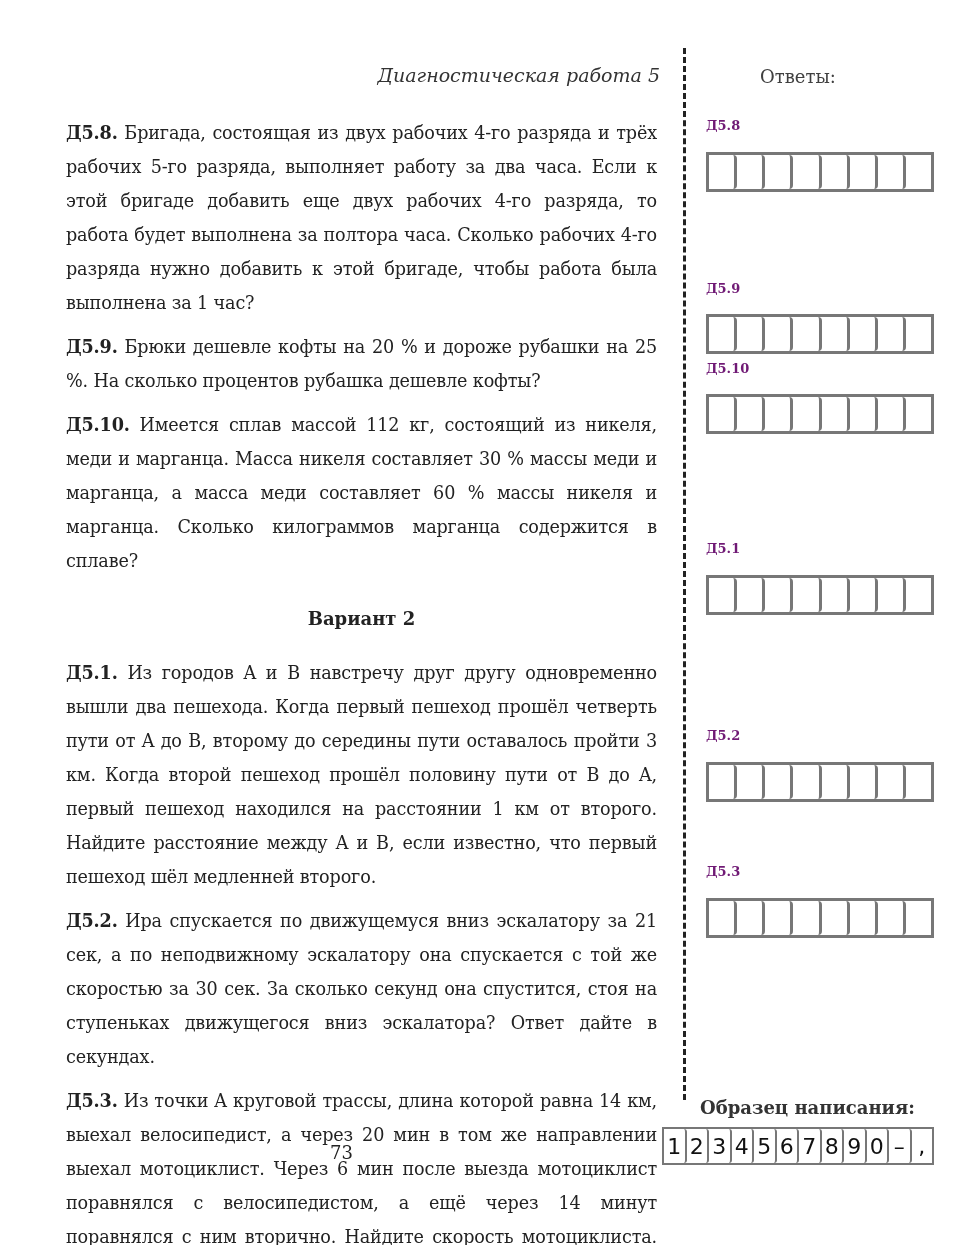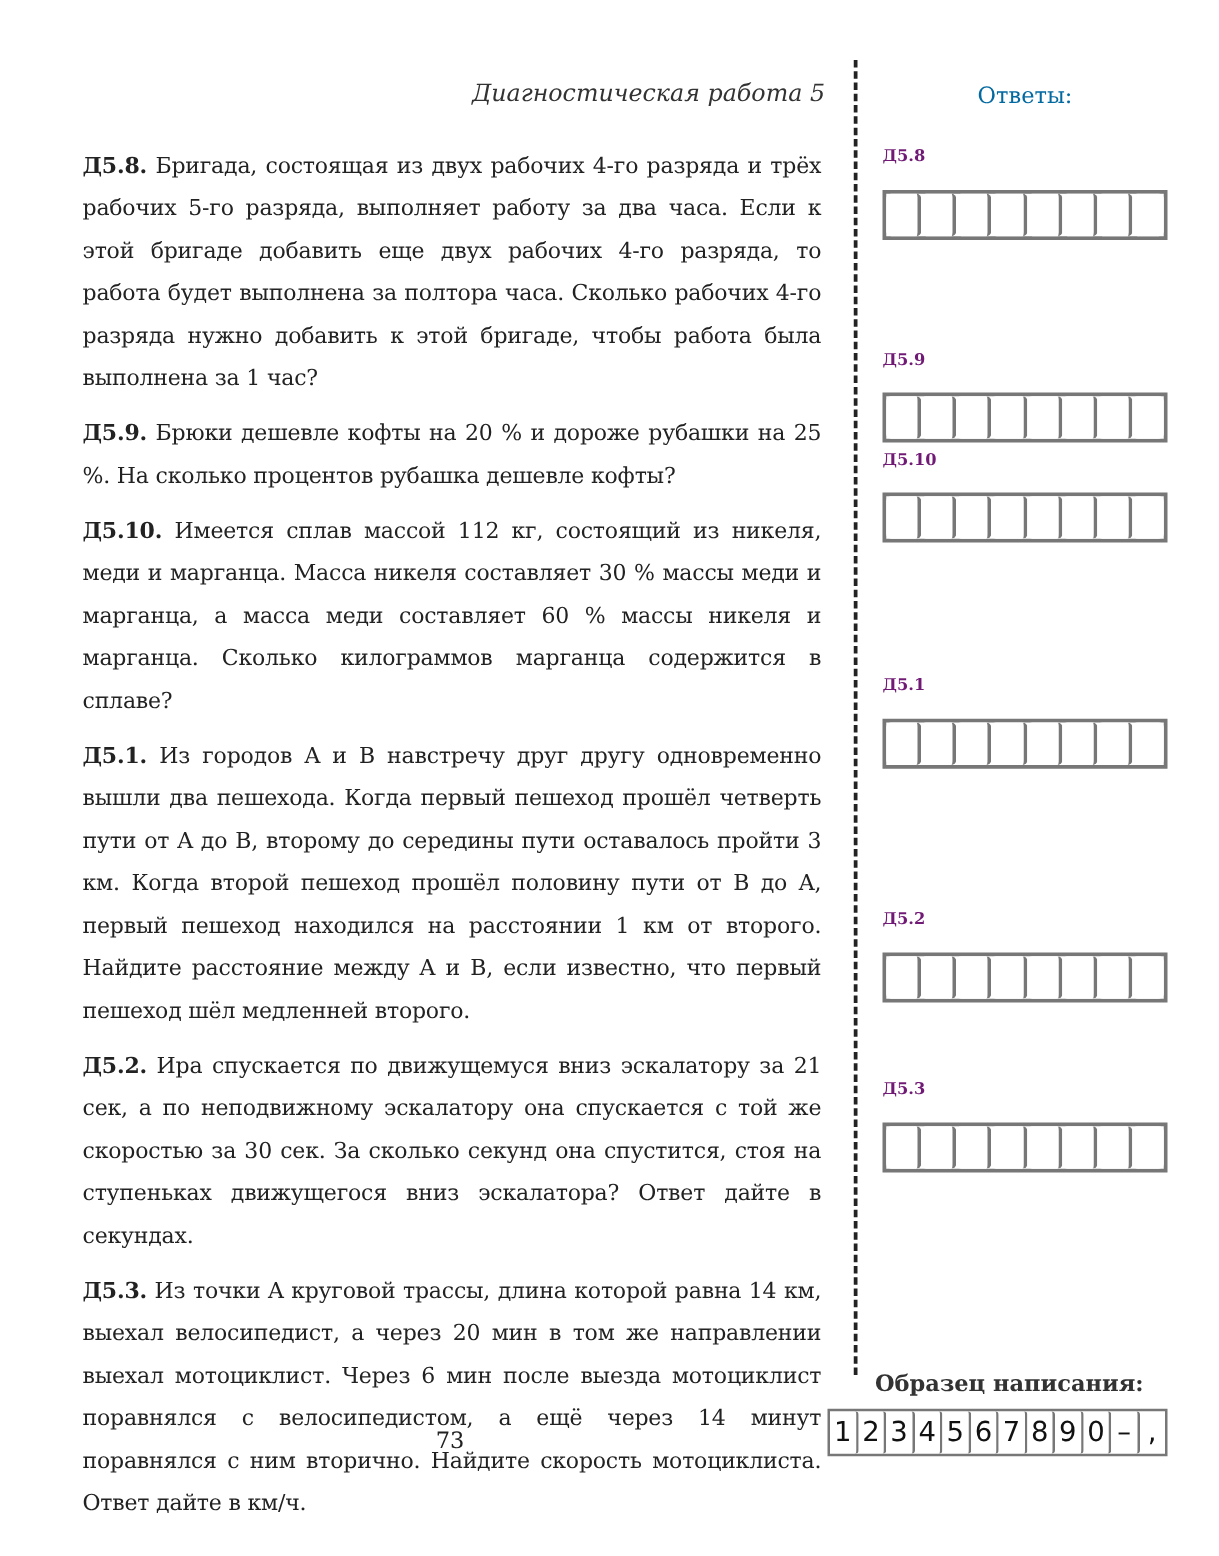--- a/index.html
+++ b/index.html
@@ -7,46 +7,47 @@
          font-family: "DejaVu Serif", "Liberation Serif", serif; color: #222; }
   .header { position: absolute; left: 60px; width: 600px; top: 64px; text-align: right;
             font-style: italic; font-size: 19px; color: #333; }
   .left { position: absolute; left: 66px; top: 116px; width: 591px; }
   .task { font-size: 17.6px; line-height: 34px; text-align: justify; margin: 0 0 10px 0;
           letter-spacing: -0.15px; }
   .task b { font-weight: bold; }
   .variant { text-align: center; font-weight: bold; font-size: 18px; margin: 30px 0 27px 0; }
   .divider { position: absolute; left: 683px; top: 48px; height: 1052px; width: 0;
              border-left: 3px dashed #222; }
-  .answers-title { position: absolute; left: 760px; width: 120px; top: 66px; text-align: center;
-                   font-size: 18px; color: #0369a1; }
+  .answers-title { position: absolute; left: 760px; width: 120px; top: 66px; 
+                   font-size: 18px; color: #404040; }
   .ans { position: absolute; left: 706px; }
   .ans .lbl { font-weight: bold; font-size: 13px; color: #701a75; }
   .boxes { position: absolute; left: 0; display: flex; border: 3px solid #777;
            width: 222px; height: 34px; box-sizing: content-box; }
   .boxes .cell { flex: 1; border-right: 3px solid #777; border-radius: 4px; background: #fff; }
   .boxes .cell:last-child { border-right: none; }
   .sample-label { position: absolute; left: 700px; top: 1097px; font-size: 18px; color: #333; font-weight: bold; }
   .sample { position: absolute; left: 662px; top: 1127px; display: flex; border: 2px solid #777;
             height: 34px; }
   .sample .c { width: 20.5px; border-right: 2px solid #777; display: flex; align-items: center;
                justify-content: center; font-family: "DejaVu Sans", sans-serif; font-size: 22px;
                color: #111; border-radius: 3px; }
   .sample .c:last-child { border-right: none; }
-  .pagenum { position: absolute; left: 330px; top: 1142px; width: 60px; text-align: center; font-size: 18px; }
+  .pagenum { position: absolute; left: 330px; top: 1142px; width: 60px; text-align: left; font-size: 18px; }
 </style>
 </head>
 <body>
 
 <div class="header">Диагностическая работа 5</div>
 
 <div class="left">
   <p class="task"><b>Д5.8.</b> <span>Бригада, состоящая из двух рабочих 4-го разряда и трёх рабочих 5-го разряда, выполняет работу за два часа. Если к этой бригаде добавить еще двух рабочих 4-го разряда, то работа будет выполнена за полтора часа. Сколько рабочих 4-го разряда нужно добавить к этой бригаде, чтобы работа была выполнена за 1 час?</span></p>
   <p class="task"><b>Д5.9.</b> <span>Брюки дешевле кофты на 20 % и дороже рубашки на 25 %. На сколько процентов рубашка дешевле кофты?</span></p>
   <p class="task"><b>Д5.10.</b> <span>Имеется сплав массой 112 кг, состоящий из никеля, меди и марганца. Масса никеля составляет 30 % массы меди и марганца, а масса меди составляет 60 % массы никеля и марганца. Сколько килограммов марганца содержится в сплаве?</span></p>
+  <div class="variant">Вариант 2</div>
   <p class="task"><b>Д5.1.</b> <span>Из городов A и B навстречу друг другу одновременно вышли два пешехода. Когда первый пешеход прошёл четверть пути от A до B, второму до середины пути оставалось пройти 3 км. Когда второй пешеход прошёл половину пути от B до A, первый пешеход находился на расстоянии 1 км от второго. Найдите расстояние между A и B, если известно, что первый пешеход шёл медленней второго.</span></p>
   <p class="task"><b>Д5.2.</b> <span>Ира спускается по движущемуся вниз эскалатору за 21 сек, а по неподвижному эскалатору она спускается с той же скоростью за 30 сек. За сколько секунд она спустится, стоя на ступеньках движущегося вниз эскалатора? Ответ дайте в секундах.</span></p>
   <p class="task"><b>Д5.3.</b> <span>Из точки A круговой трассы, длина которой равна 14 км, выехал велосипедист, а через 20 мин в том же направлении выехал мотоциклист. Через 6 мин после выезда мотоциклист поравнялся с велосипедистом, а ещё через 14 минут поравнялся с ним вторично. Найдите скорость мотоциклиста. Ответ дайте в км/ч.</span></p>
 </div>
 
 <div class="divider"></div>
 
 <div class="answers-title">Ответы:</div>
 
 <div class="ans" style="top:118px">

